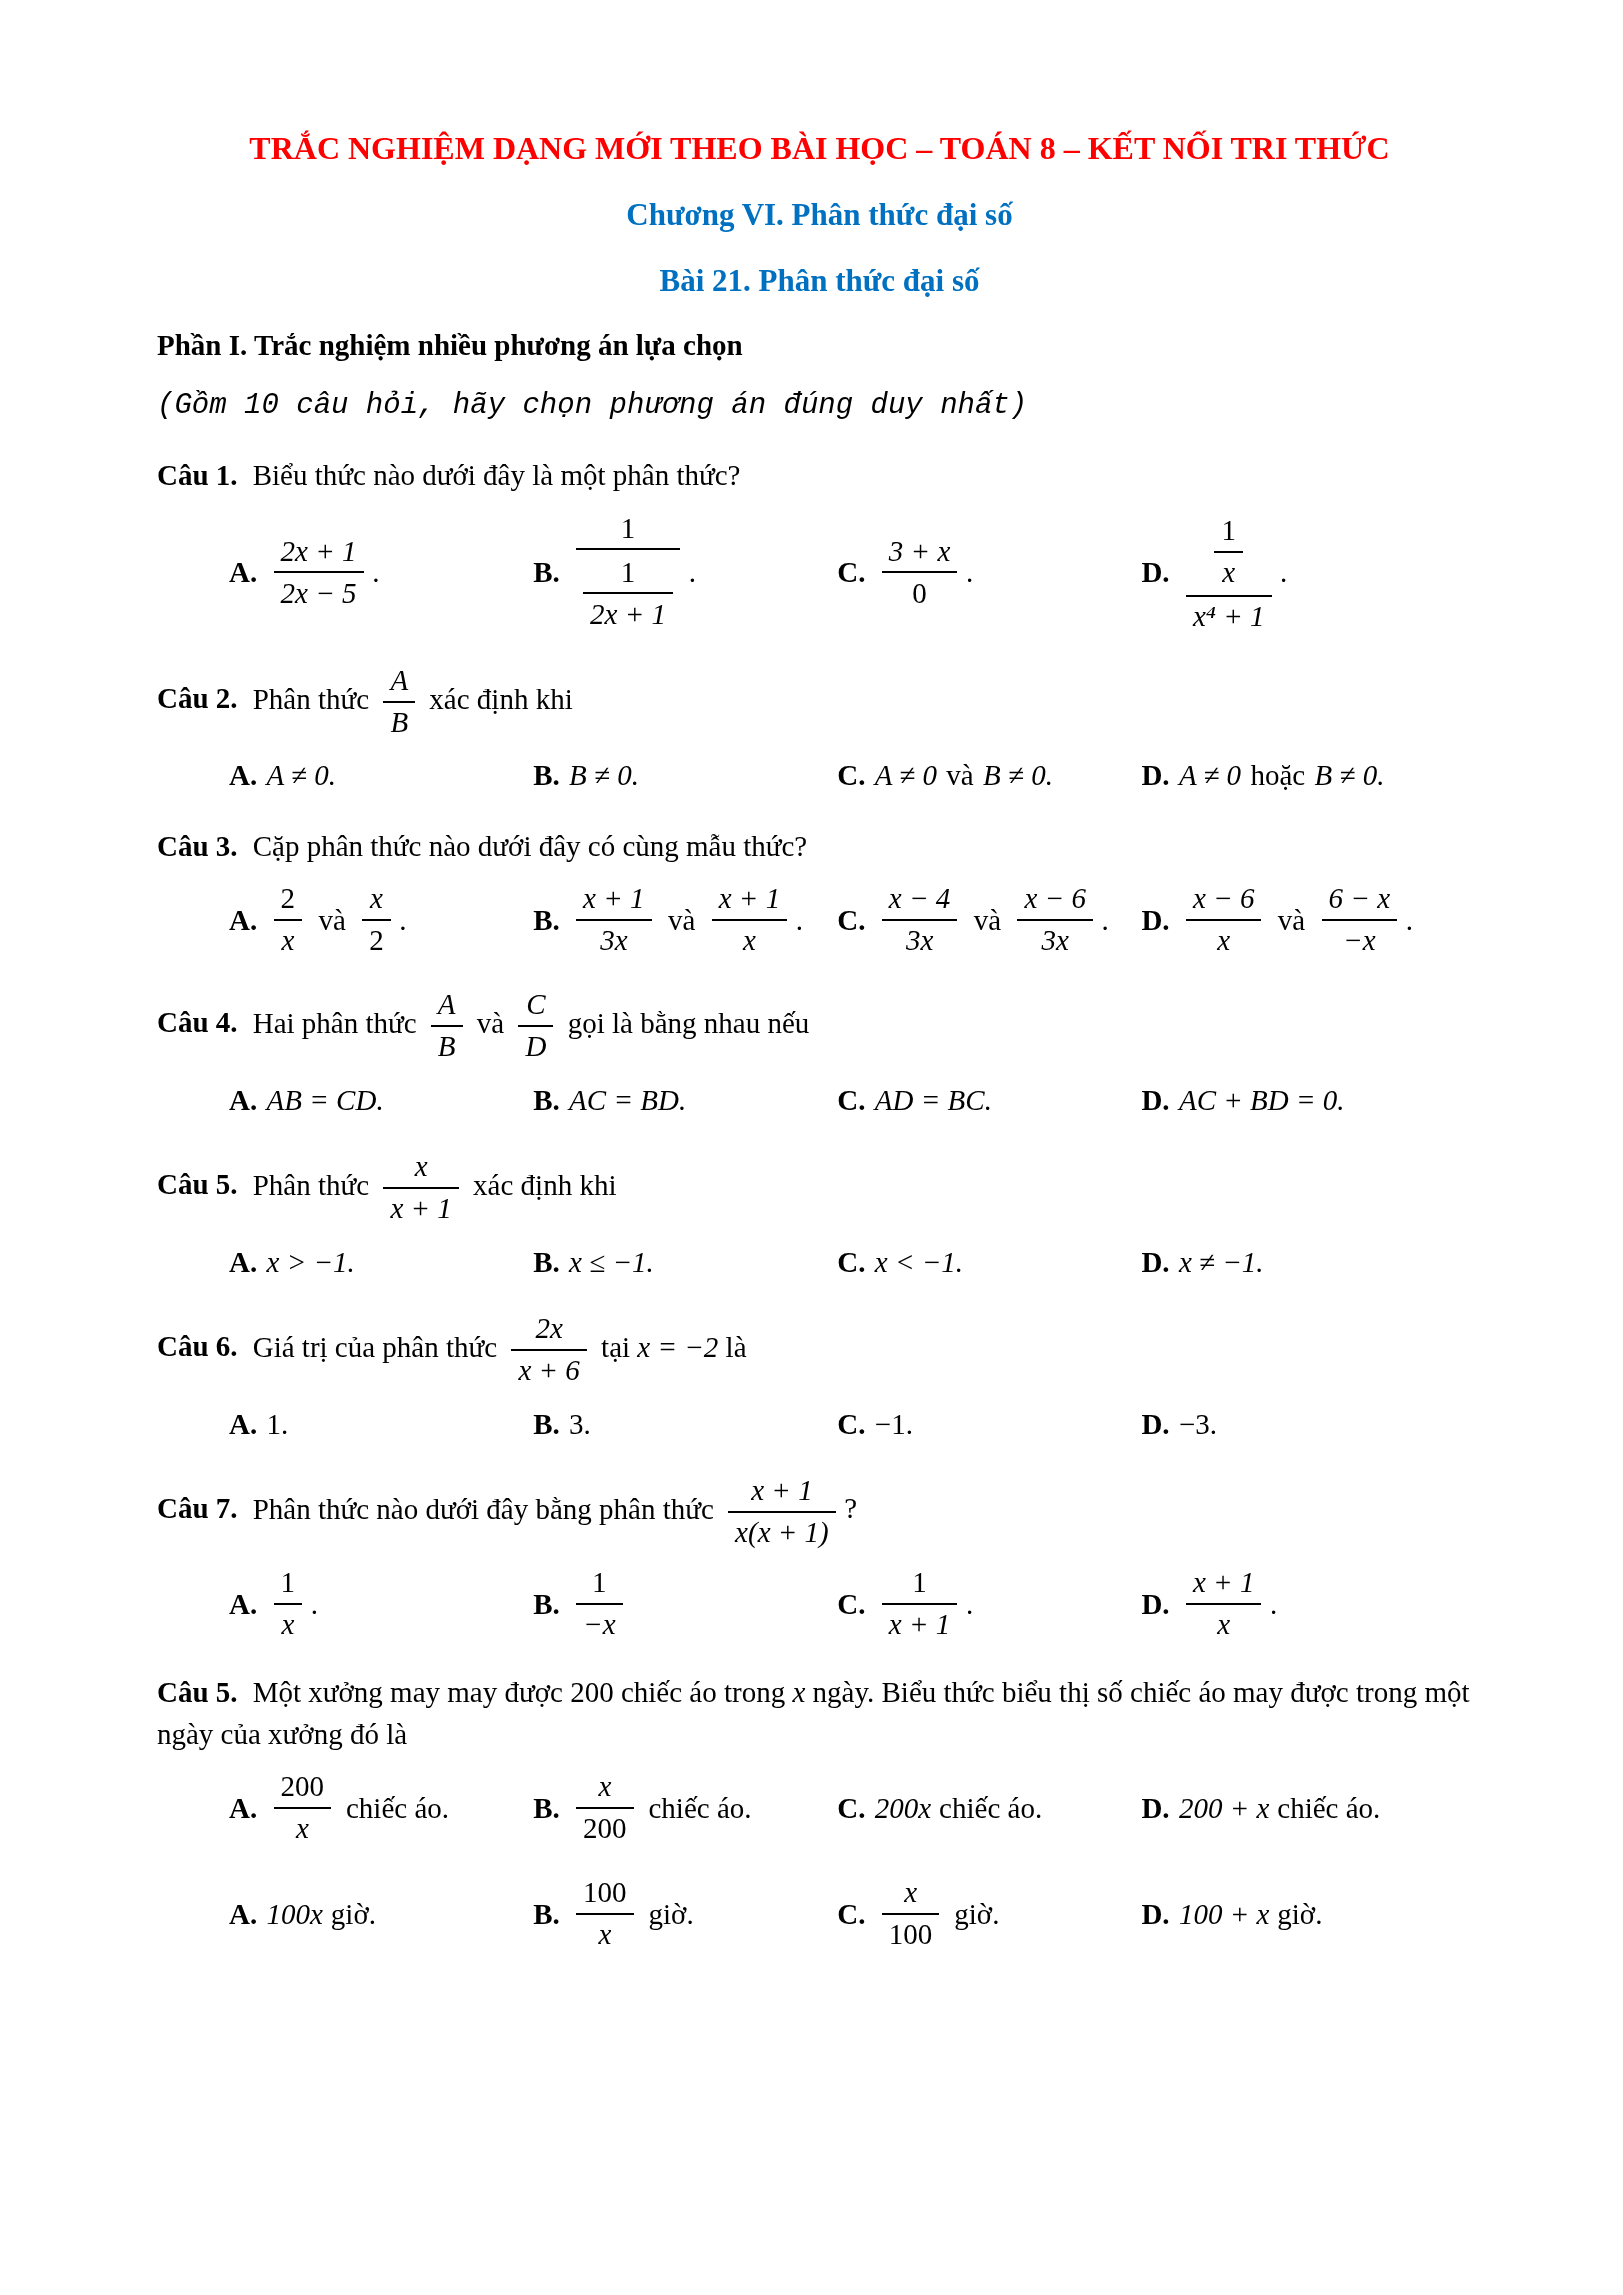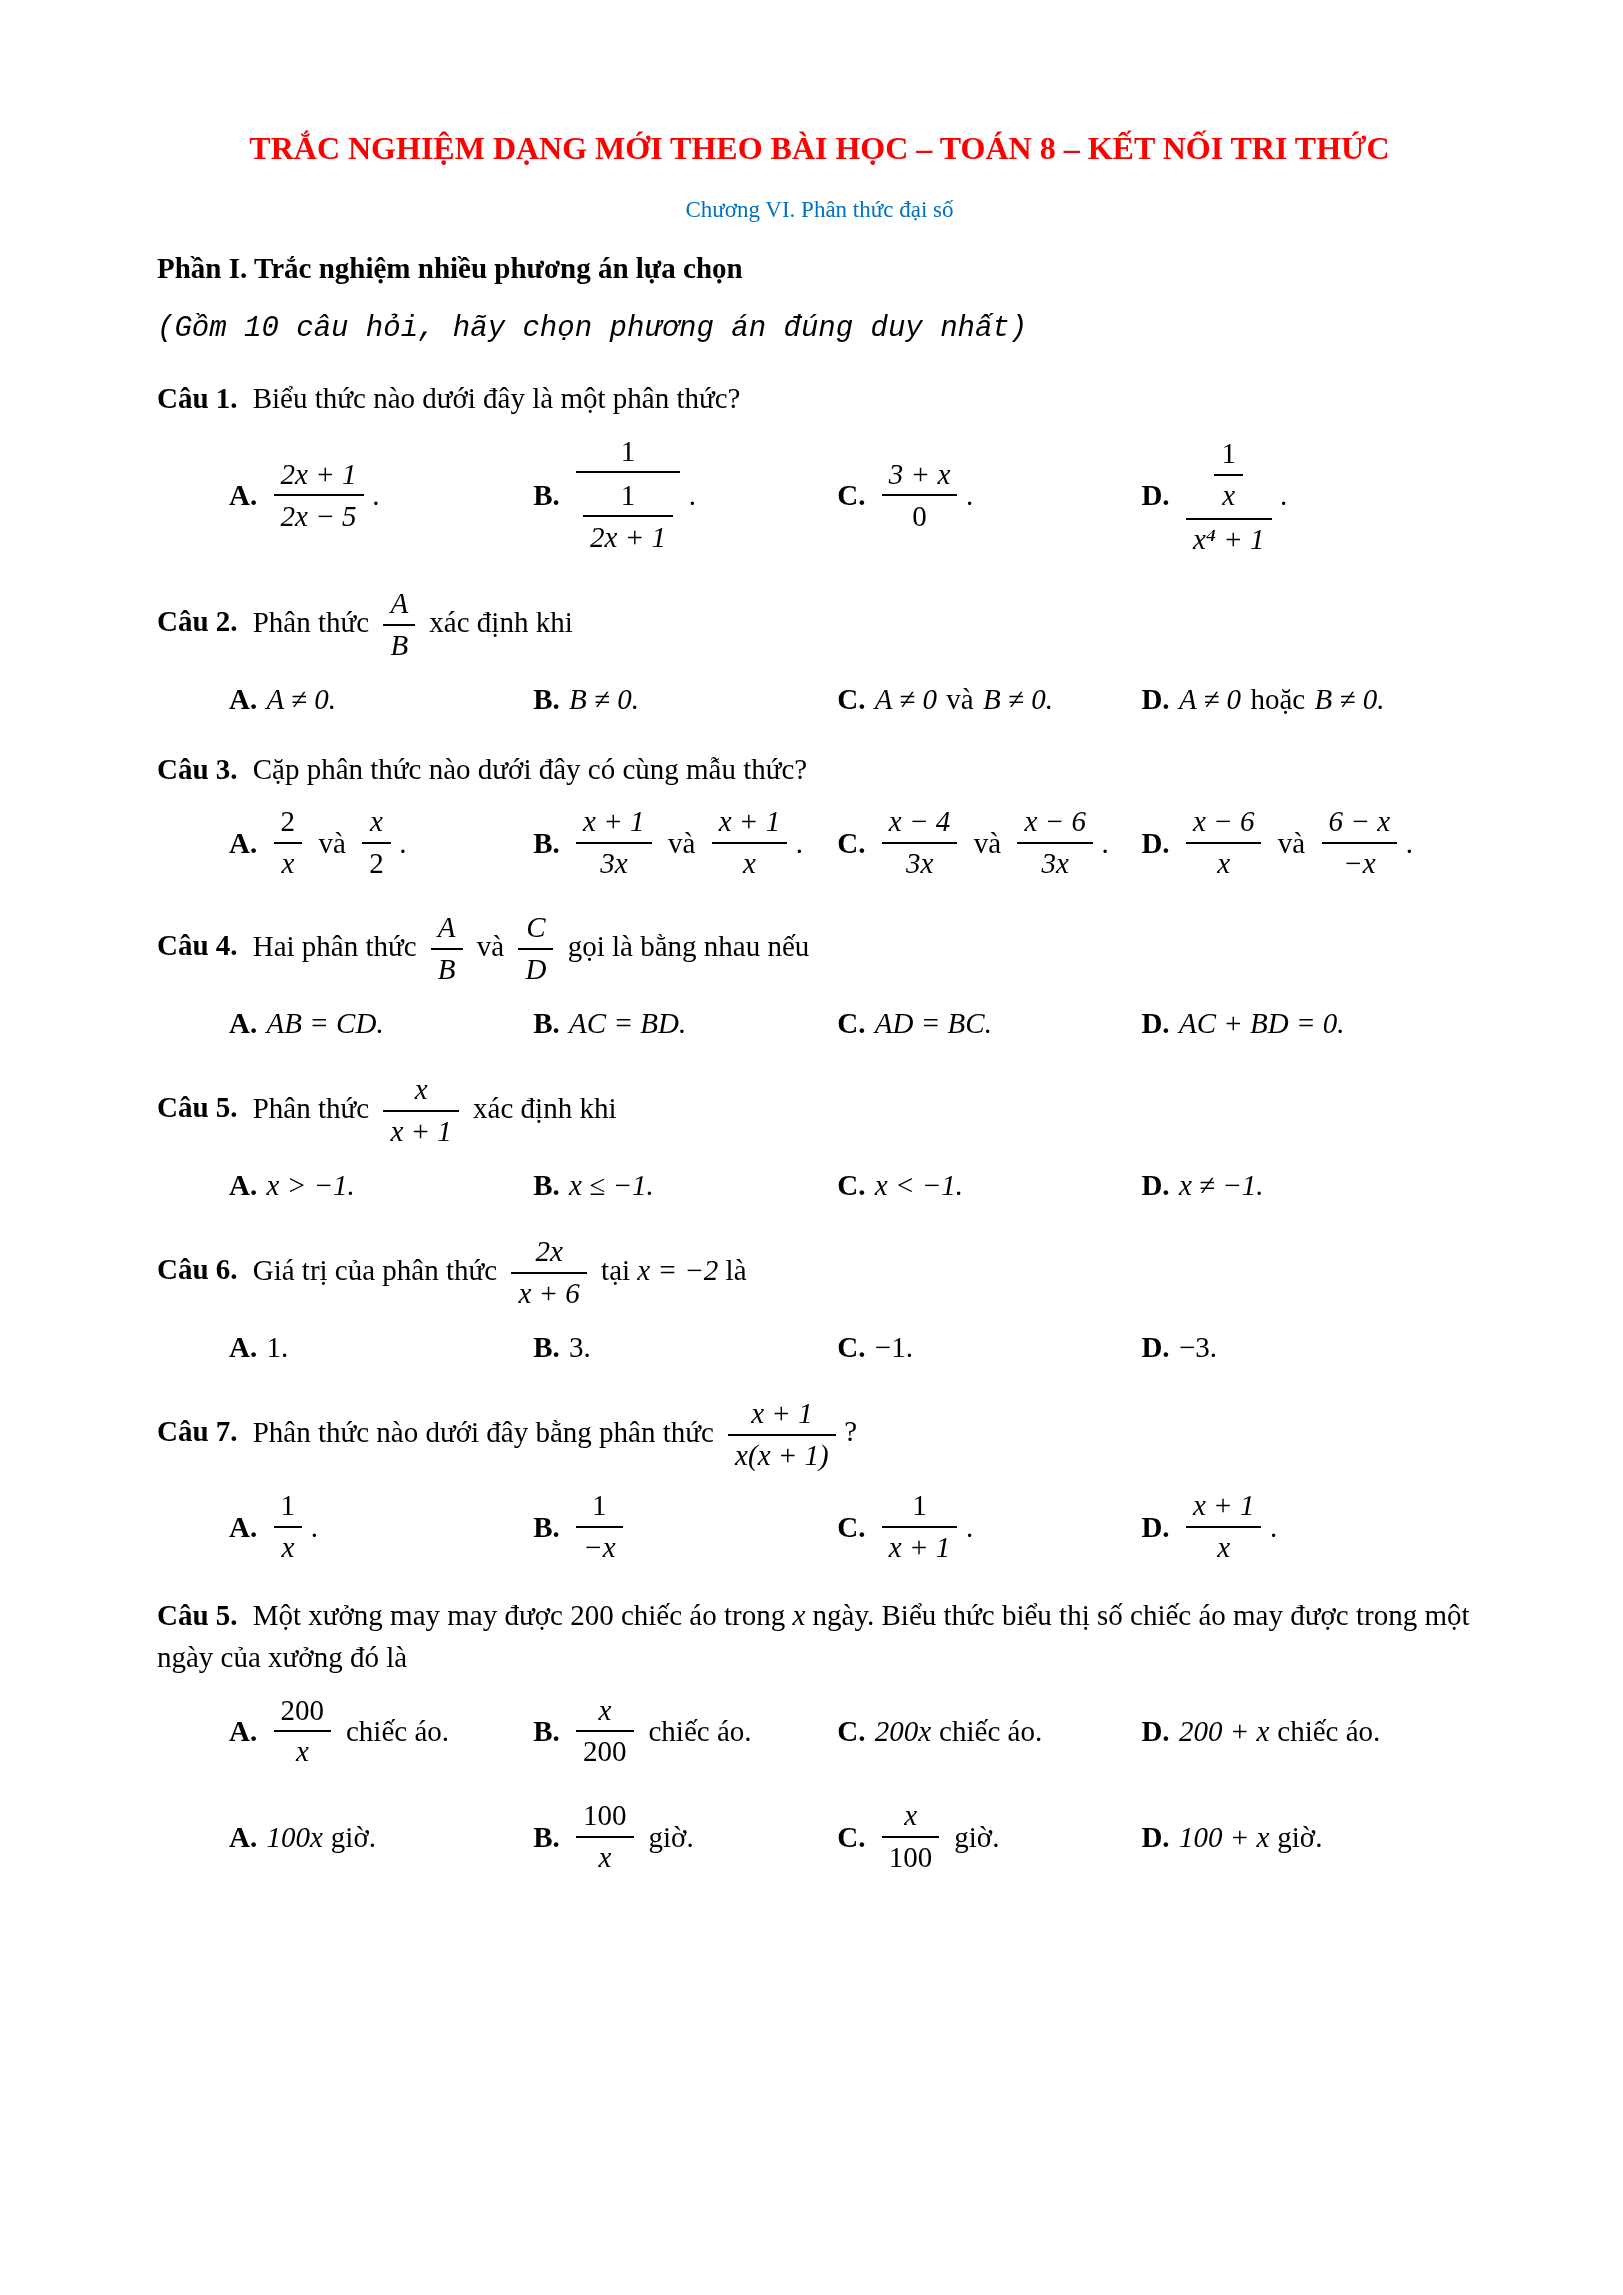--- a/index.html
+++ b/index.html
@@ -17,22 +17,22 @@
   main { display: block; margin-top: 7px; }
   .center { text-align: center; }
   .doc-title {
     color: var(--title, #ff0000);
     font-weight: bold;
     font-size: 32px;
     margin: 0 0 22px 0;
   }
   .chapter, .lesson {
     color: var(--subtitle, #0070c0);
-    font-weight: normal;
-    font-size: 23px;
+    font-weight: bold;
+    font-size: 31px;
     margin: 0 0 20.4px 0;
   }
   .section-heading { font-weight: bold; margin: 4.7px 0 19px 0; }
   .section-note { font-style: italic; margin: 0 0 7.9px 0; font-family: Liberation Mono, monospace; }
   .qline { margin: 27px 0 6.3px 0; }
   .qlabel { font-weight: bold; margin-right: 7.9px; }
   .options {
     display: grid;
     grid-template-columns: 1fr 1fr 1fr 1.12fr;
     align-items: center;
@@ -58,20 +58,21 @@
   .fr-d { display: block; padding: 2.4px 7px 0.8px 7px; border-top: 2.4px solid #000; }
   .frac .frac { margin: 1.6px 0; }
 </style>
 </head>
 <body>
 
 <main>
 
   <h1 class="doc-title center">TRẮC NGHIỆM DẠNG MỚI THEO BÀI HỌC – TOÁN 8 – KẾT NỐI TRI THỨC</h1>
   <h2 class="chapter center">Chương VI. Phân thức đại số</h2>
+  <h2 class="lesson center">Bài 21. Phân thức đại số</h2>
 
   <p class="section-heading">Phần I. Trắc nghiệm nhiều phương án lựa chọn</p>
   <p class="section-note">(Gồm 10 câu hỏi, hãy chọn phương án đúng duy nhất)</p>
 
   <p class="qline">
     <b class="qlabel">Câu 1.</b>
     <span>Biểu thức nào dưới đây là một phân thức?</span>
   </p>
   <div class="options">
     <span class="opt">

